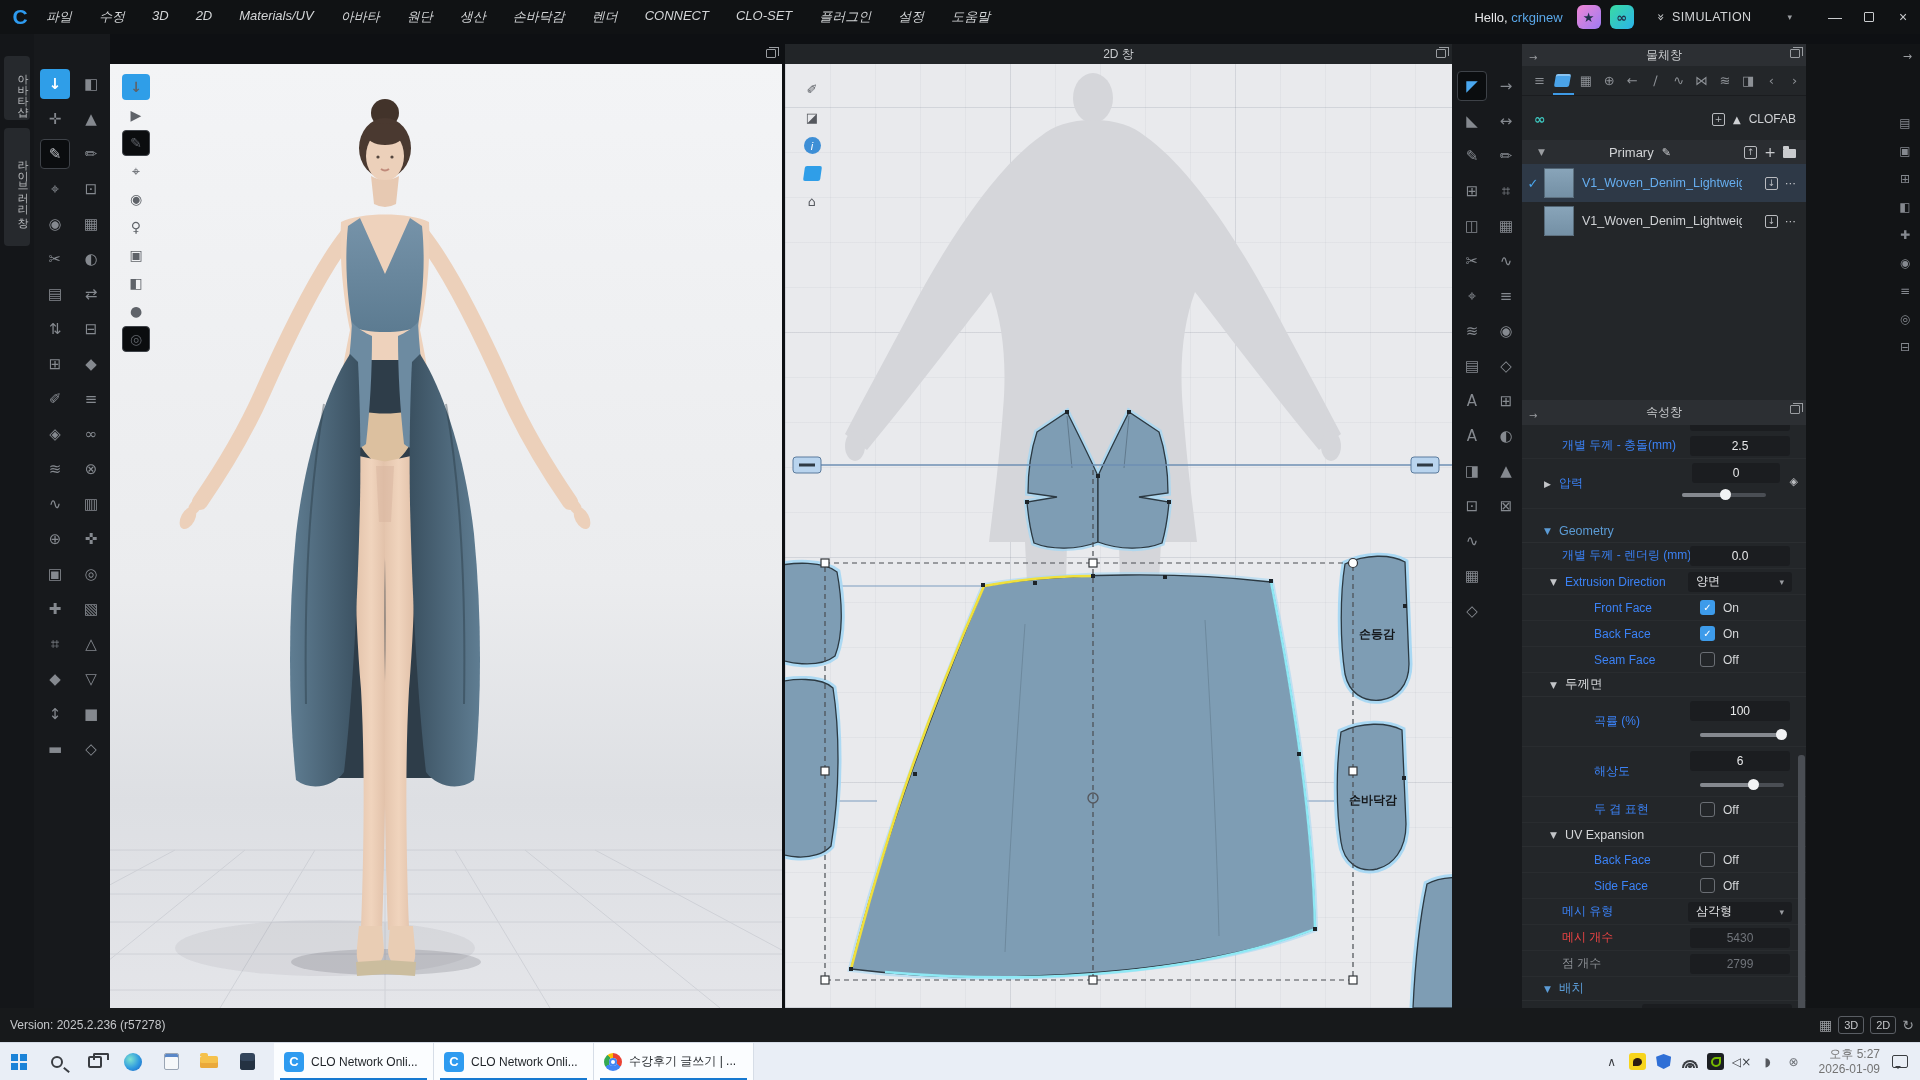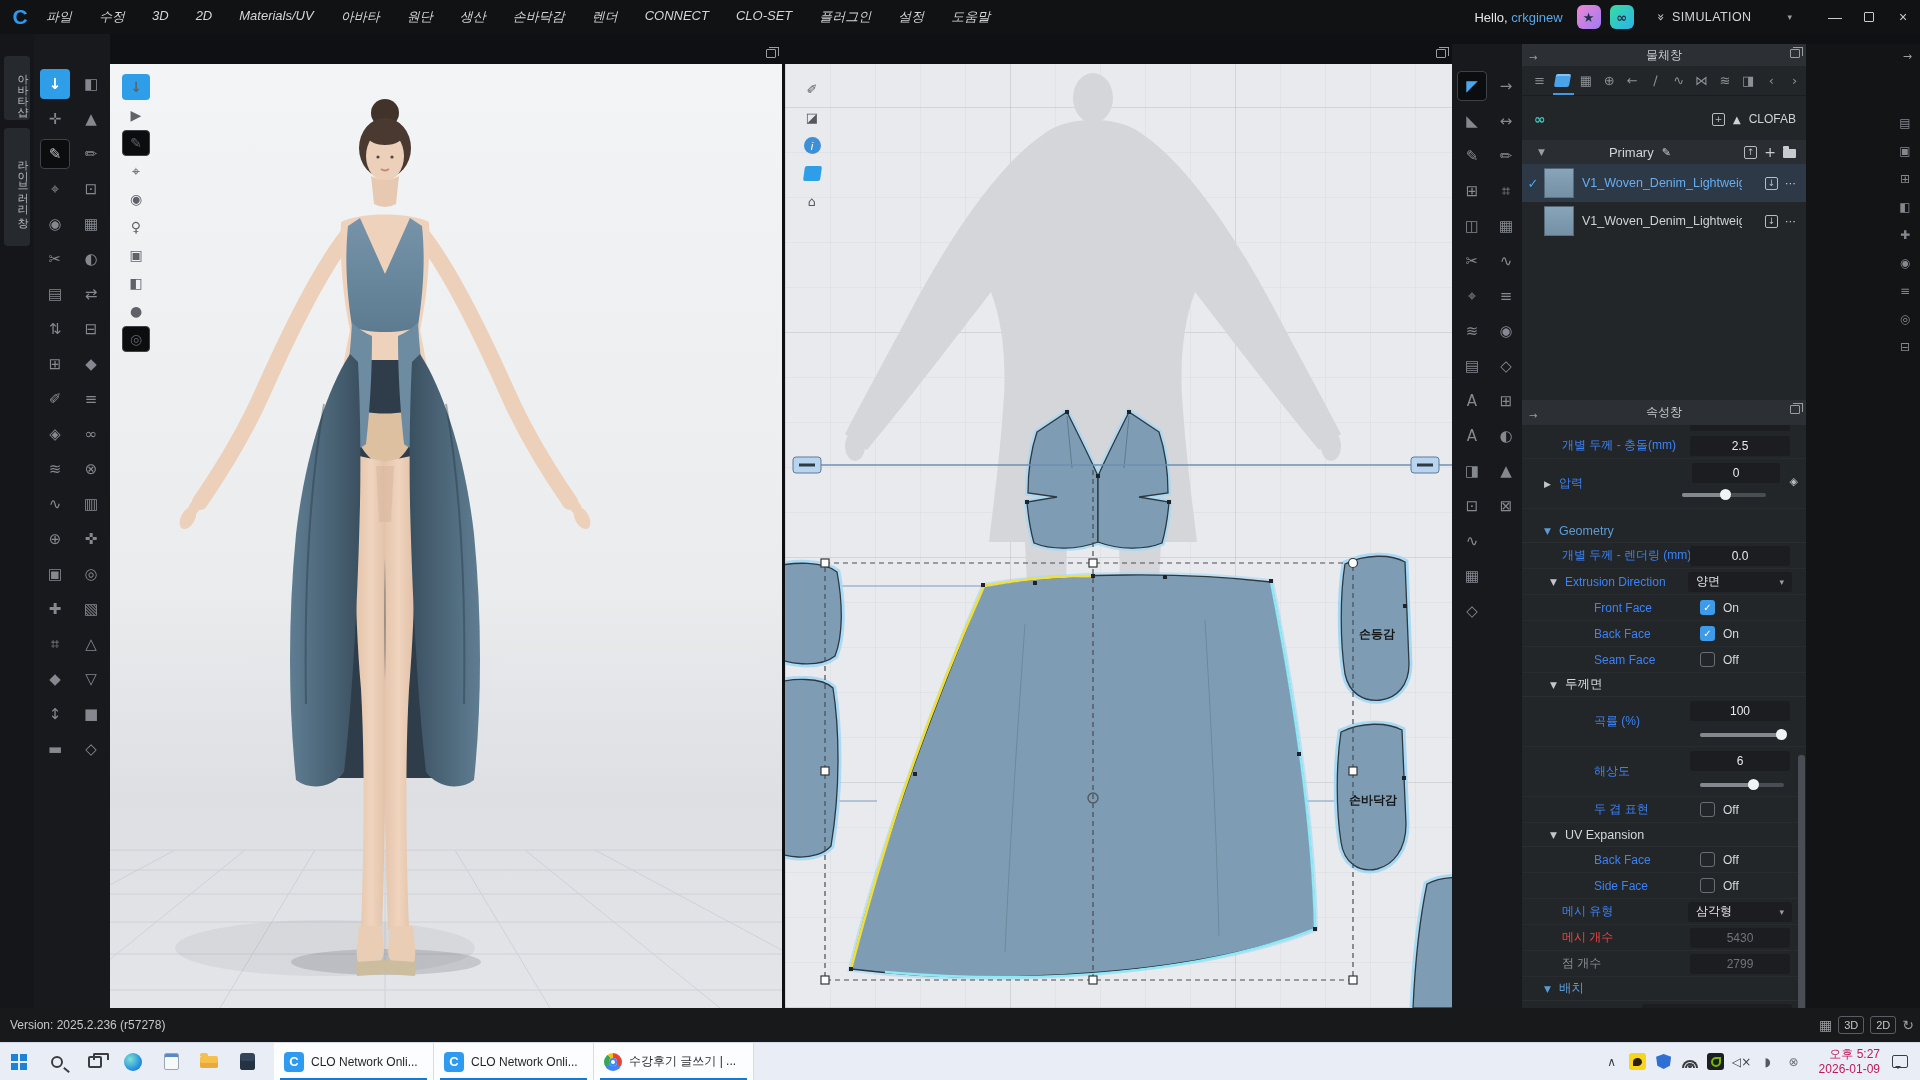--- a/index.html
+++ b/index.html
@@ -195,21 +195,21 @@
   .kakao { width:17px; height:17px; background:#f7d51d; border-radius:3px; display:flex; align-items:center; justify-content:center; }
   .kakao i { width:9px; height:8px; background:#2c1c11; border-radius:50% 50% 50% 0; }
   .shield { width:15px; height:15px; background:#2f6fd6; clip-path:polygon(50% 0,100% 18%,92% 78%,50% 100%,8% 78%,0 18%); position:relative; }
   .wifi { position:relative; width:16px; height:12px; }
   .wifi i { position:absolute; left:50%; transform:translateX(-50%); border:2px solid #3a3d42; border-bottom:none;
     border-radius:50% 50% 0 0/100% 100% 0 0; }
   .wifi i:nth-child(1){ width:16px; height:8px; bottom:0; } .wifi i:nth-child(2){ width:10px; height:5px; bottom:0; }
   .wifi i:nth-child(3){ width:4px; height:3px; bottom:0; background:#3a3d42; border-radius:50%; }
   .nvidia { width:17px; height:17px; background:#1b1e22; border-radius:3px; display:flex; align-items:center; justify-content:center; }
   .nvidia i { width:10px; height:10px; border:2px solid #76b900; border-radius:50% 0 50% 50%; }
-  #clock { text-align:right; font-size:12px; color:#be185d; line-height:15px; margin:0 8px 0 10px; }
+  #clock { text-align:right; font-size:12px; color:#737373; line-height:15px; margin:0 8px 0 10px; }
   .notif { width:16px; height:13px; border:1.5px solid #3a3d42; border-radius:2px; position:relative; margin-right:6px; }
   .notif::after { content:""; position:absolute; left:2px; bottom:-5px; border:3px solid transparent; border-top-color:#3a3d42; }
 
   svg text { font-family:"Liberation Sans","DejaVu Sans",sans-serif; }
 </style>
 </head>
 <body>
 
 <div id="titlebar">
   <div id="logo">C</div>
@@ -501,20 +501,21 @@
           <span class="tg ic">●</span>
         </div>
         <div class="tbtn pressed">
           <span class="tg ic">◎</span>
         </div>
       </div>
   </div>
 </div>
 
 <div id="win2d">
+  <div class="win-header">2D 창</div>
   <span class="float-ic" style="top:5px"></span>
   <div id="view2d">
     <svg width="667" height="944" viewBox="0 0 667 944">
 
       <g fill="#d5d6da">
         <ellipse cx="308" cy="34" rx="20" ry="25"></ellipse>
         <path d="M308,56 C285,56 268,62 256,72 C216,100 168,166 124,250 C105,286 82,328 60,370 L82,386 C128,330 172,272 206,228 C218,260 222,300 218,346 C214,400 208,444 204,478 L412,478 C408,444 402,400 398,346 C394,300 398,260 410,228 C444,272 488,330 534,386 L556,370 C534,328 511,286 492,250 C448,166 400,100 360,72 C348,62 331,56 308,56 Z"></path>
         <ellipse cx="70" cy="382" rx="10" ry="15"></ellipse>
           <ellipse cx="546" cy="382" rx="10" ry="15"></ellipse>
         <path d="M240,478 C244,560 248,640 254,700 L278,700 C280,630 280,555 282,478 Z"></path>

